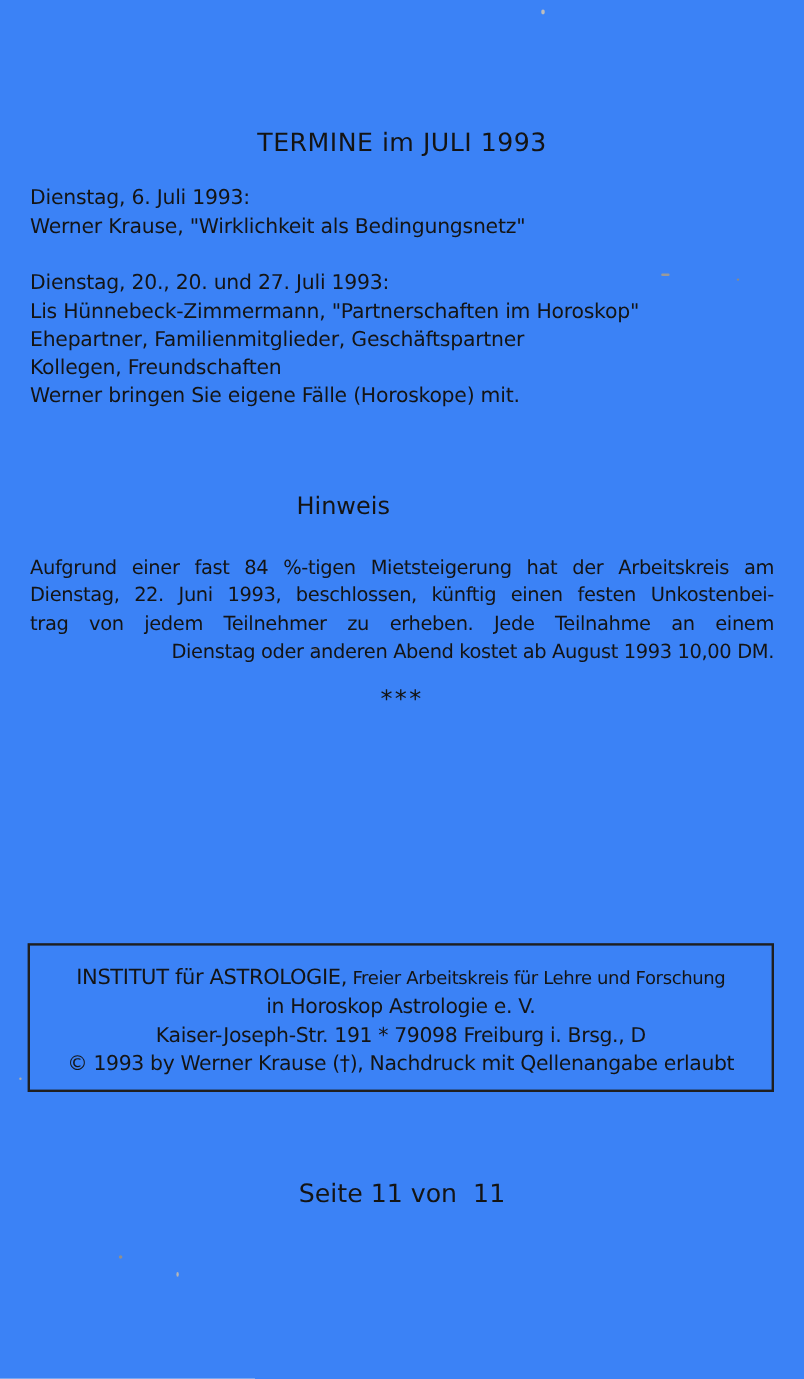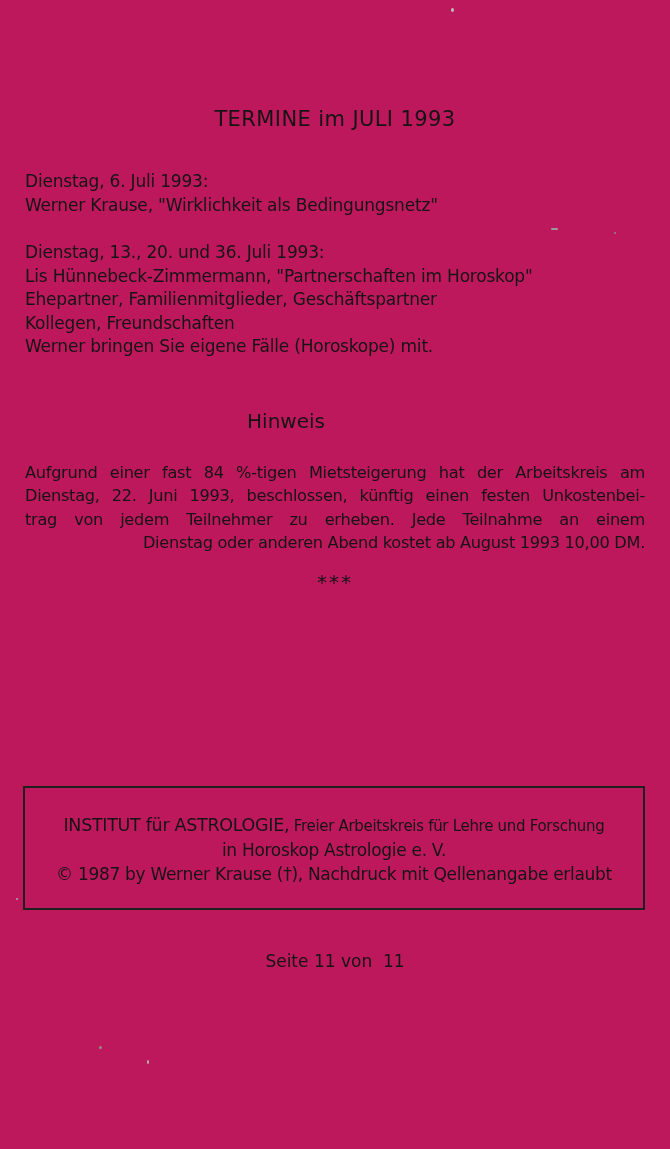--- a/index.html
+++ b/index.html
@@ -5,21 +5,21 @@
   html, body {
     margin: 0;
     padding: 0;
     background: #e8e8e8;
   }
   .page {
     position: relative;
     width: 670px;
     height: 1149px;
     margin: 0 auto;
-    background: #be185d;
+    background: #3b82f6;
     color: #141414;
     font-family: "DejaVu Sans", "Liberation Sans", sans-serif;
     overflow: hidden;
   }
   .doc-title {
     position: absolute;
     top: 107px;
     left: 0;
     width: 670px;
     text-align: center;
@@ -29,21 +29,20 @@
     margin: 0;
   }
   .schedule-group {
     position: absolute;
     left: 25px;
     width: 625px;
     font-size: 17px;
     line-height: 23.5px;
     letter-spacing: -0.2px;
     text-align: left;
-    margin-top: 16px;
   }
   .schedule-group.first { top: 154px; }
   .schedule-group.second { top: 225px; }
   .hinweis-heading {
     position: absolute;
     top: 409px;
     left: 0;
     width: 572px;
     text-align: center;
     font-size: 20px;
@@ -76,35 +75,35 @@
     letter-spacing: 2px;
   }
   .infobox {
     position: absolute;
     top: 786px;
     left: 23px;
     width: 622px;
     height: 124px;
     border: 2px solid #1f1f1f;
     box-sizing: border-box;
-    padding-top: 25px;
+    padding-top: 15px;
     text-align: center;
     font-size: 17px;
     line-height: 24px;
     letter-spacing: -0.3px;
   }
   .infobox .line1-strong { font-size: 17.5px; }
   .infobox .line1-rest  { font-size: 15px; }
   .page-footer {
     position: absolute;
-    top: 951px;
+    top: 983px;
     left: 0;
     width: 670px;
     text-align: center;
-    font-size: 17px;
+    font-size: 21px;
     white-space: pre;
   }
   .artifact {
     position: absolute;
     border-radius: 50%;
   }
   .a1 { top: 8px;    left: 451px; width: 3px; height: 4px; background: #bdbdbd; }
   .a2 { top: 228px;  left: 551px; width: 7px; height: 2px; background: #9a9a9a; border-radius: 1px; }
   .a3 { top: 232px;  left: 614px; width: 2px; height: 2px; background: #8a8a8a; }
   .a4 { top: 540px;  left: 262px; width: 2px; height: 2px; background: #5a5a5a; }
@@ -118,21 +117,21 @@
 <div class="page">
 
   <h1 class="doc-title">TERMINE im JULI 1993</h1>
 
   <div class="schedule-group first">
     <div>Dienstag, 6. Juli 1993:</div>
     <div>Werner Krause, "Wirklichkeit als Bedingungsnetz"</div>
   </div>
 
   <div class="schedule-group second">
-    <div>Dienstag, 13., 20. und 36. Juli 1993:</div>
+    <div>Dienstag, 20., 20. und 27. Juli 1993:</div>
     <div>Lis Hünnebeck-Zimmermann, "Partnerschaften im Horoskop"</div>
     <div>Ehepartner, Familienmitglieder, Geschäftspartner</div>
     <div>Kollegen, Freundschaften</div>
     <div>Werner bringen Sie eigene Fälle (Horoskope) mit.</div>
   </div>
 
   <h2 class="hinweis-heading">Hinweis</h2>
 
   <div class="hinweis-para">
     <div class="jline">Aufgrund einer fast 84 %-tigen Mietsteigerung hat der Arbeitskreis am</div>
@@ -141,21 +140,22 @@
     <div class="lastline">Dienstag oder anderen Abend kostet ab August 1993 10,00 DM.</div>
   </div>
 
   <div class="separator">***</div>
 
   <div class="infobox">
     <div>
       <span class="line1-strong">INSTITUT für ASTROLOGIE,</span><span class="line1-rest"> Freier Arbeitskreis für Lehre und Forschung</span>
     </div>
     <div>in Horoskop Astrologie e. V.</div>
-    <div>© 1987 by Werner Krause (†), Nachdruck mit Qellenangabe erlaubt</div>
+    <div>Kaiser-Joseph-Str. 191 * 79098 Freiburg i. Brsg., D</div>
+    <div>© 1993 by Werner Krause (†), Nachdruck mit Qellenangabe erlaubt</div>
   </div>
 
   <div class="page-footer">Seite 11 von  11</div>
 
   <span class="artifact a1"></span>
   <span class="artifact a2"></span>
   <span class="artifact a3"></span>
   <span class="artifact a4"></span>
   <span class="artifact a5"></span>
   <span class="artifact a6"></span>

